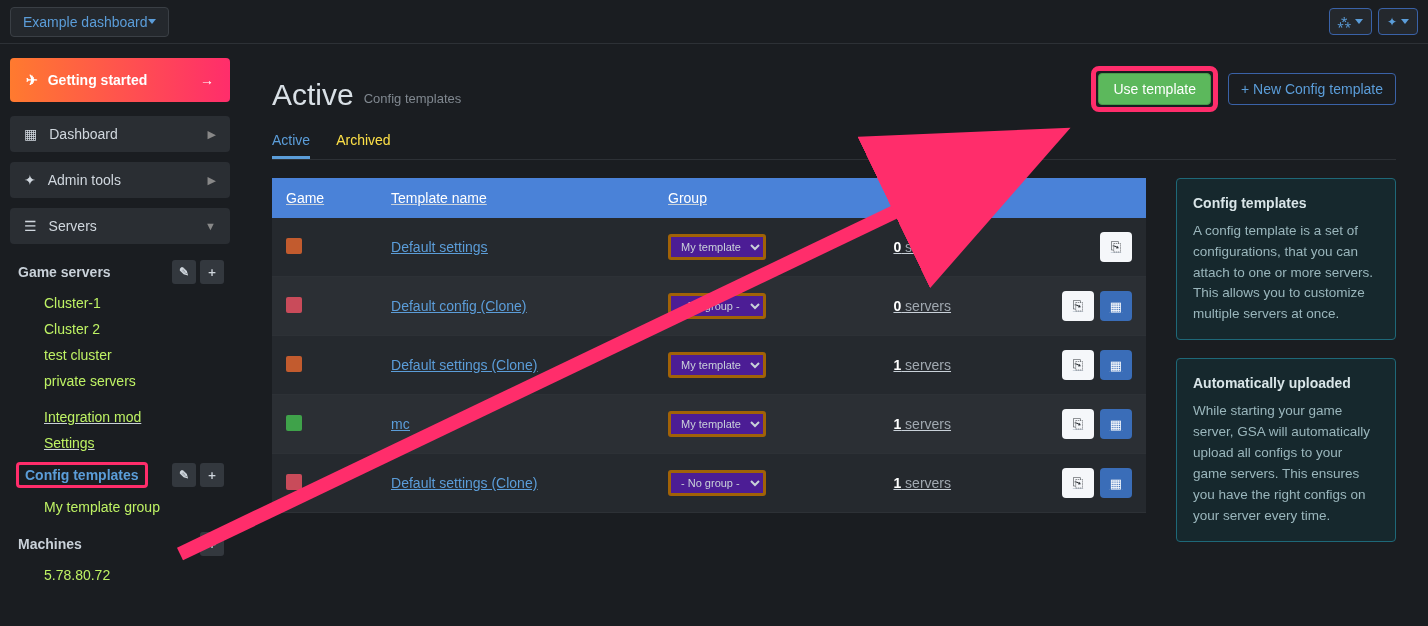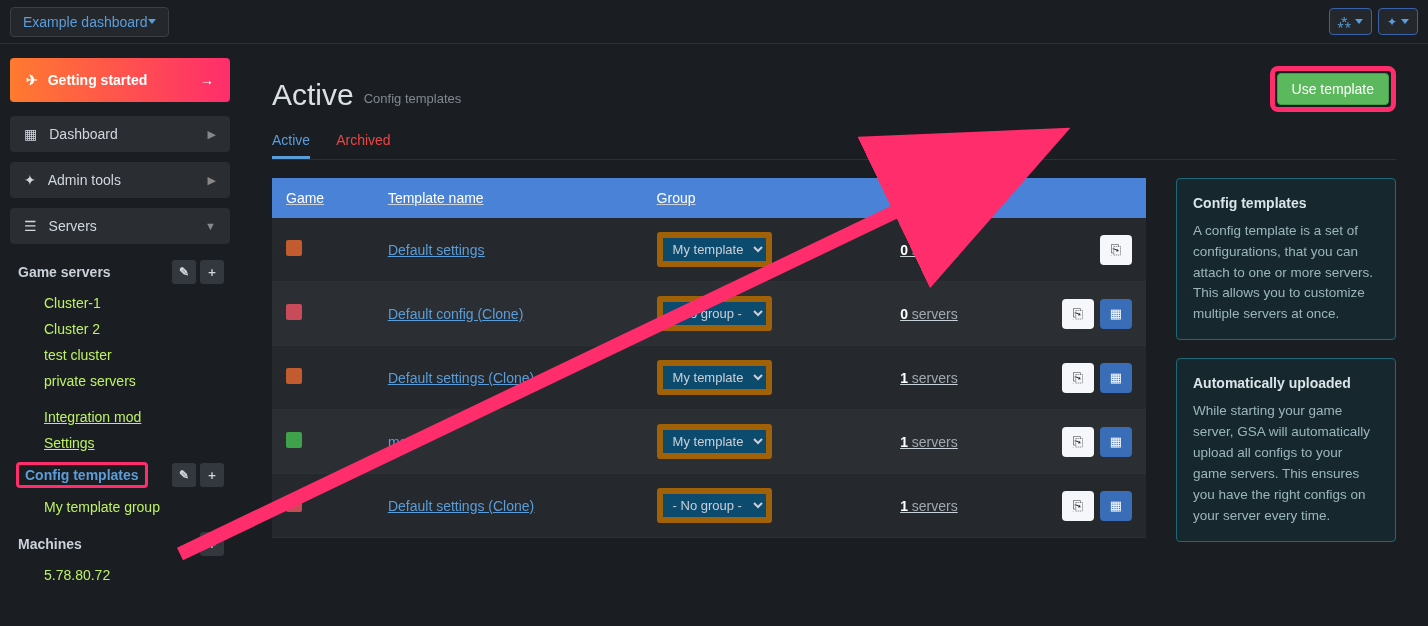--- a/index.html
+++ b/index.html
@@ -134,39 +134,39 @@
 }
 .btn-outline-blue {
   border:1px solid #3a62a8;
   border-radius:4px;
   padding:7px 12px;
   color:#5b9dd9;
   font-size:14px;
   cursor:pointer;
 }
 .tabs { display:flex; gap:26px; border-bottom:1px solid #2d3136; margin-bottom:18px; }
-.tab { padding:8px 0; color:#ef4444; cursor:pointer; }
+.tab { padding:8px 0; color:#fde047; cursor:pointer; }
 .tab.active { color:#5b9dd9; border-bottom:3px solid #5b9dd9; }
 .content-row { display:flex; gap:30px; }
 .table-wrap { flex:1; }
 table { width:100%; border-collapse:collapse;text-decoration:underline; }
 thead tr { background:#4a82d8; }
 th { text-align:left; padding:12px 14px; color:#fff; font-weight:500; }
 tbody tr { border-bottom:1px solid #2d3136; }
 tbody tr:nth-child(odd){ background:#25292e; }
 tbody tr:nth-child(even){ background:#2b2f34; }
 td { padding:14px 14px; }
 .game-icon { width:16px; height:16px; display:inline-block; border-radius:2px; }
 .tpl-link { color:#5b9dd9; text-decoration:underline; cursor:pointer; }
 .grp-select {
-  background:#0c4a6e;
-  border:6px solid #a16207;
+  background:#4c1d95;
+  border:3px solid #a16207;
   color:#c9d1d9;
   padding:3px 6px;
-  font-size:13px;
+  font-size:11px;
   border-radius:3px;
 }
 .used-val { color:#a0a8b0; }
 .used-val .num { color:#fff; font-weight:600; }
 .row-actions { display:flex; gap:6px; justify-content:flex-end; }
 .act-btn {
   width:32px; height:30px;
   border-radius:4px;
   display:flex; align-items:center; justify-content:center;
   cursor:pointer;
@@ -291,20 +291,23 @@
 
   <div class="main">
     <div class="page-head">
       <span class="page-title">Active</span>
       <span class="page-sub">Config templates</span>
       <div class="head-btns">
         <div class="use-tpl-wrap">
           <div class="btn-green">
             <span>Use template</span>
           </div>
+        </div>
+        <div class="btn-outline-blue">
+          <span>+ New Config template</span>
         </div>
       </div>
     </div>
 
     <div class="tabs">
       <div class="tab active">
         <span>Active</span>
       </div>
       <div class="tab">
         <span>Archived</span>

